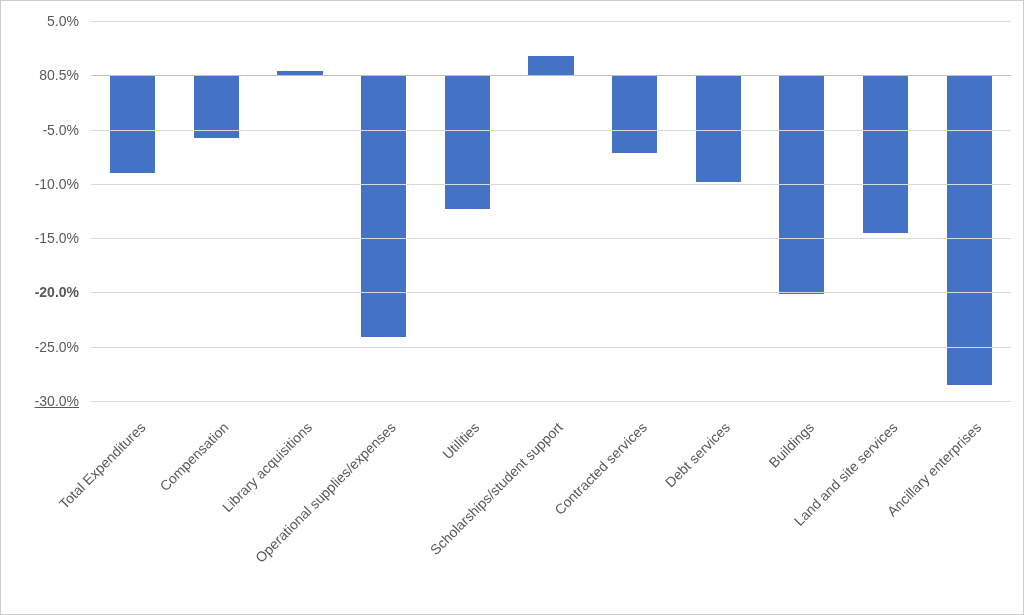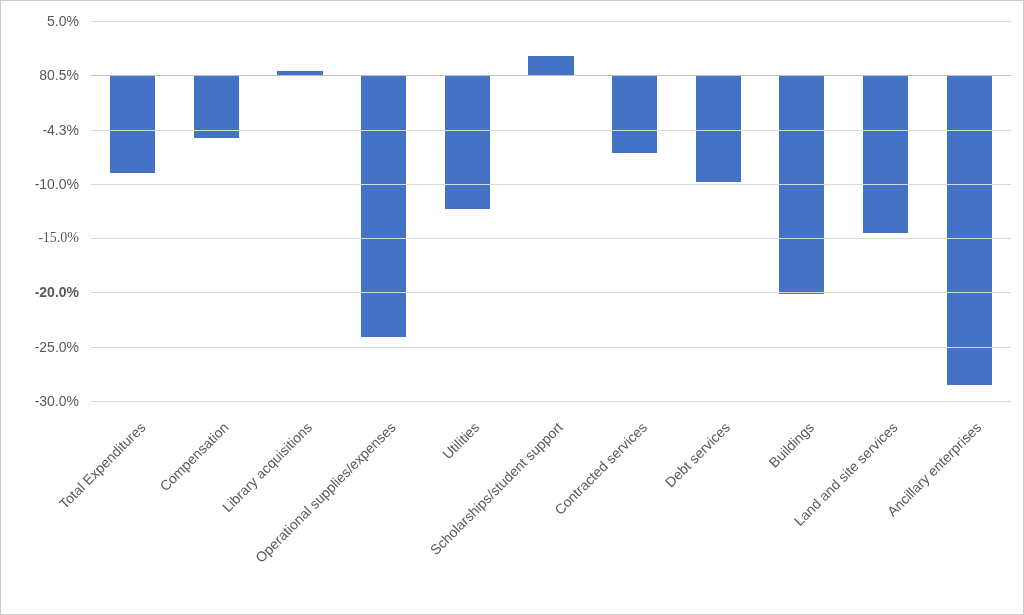--- a/index.html
+++ b/index.html
@@ -120,31 +120,31 @@
         </div>
         <div class="bar-slot" style="left: 90.9091%; width: 9.09091%;">
           <div class="bar" style="top: 14.2857%; height: 81.4286%;"></div>
         </div>
       </div>
   <div class="gridline" style="top: 0%;"></div>
       <div class="ytick" style="top: 0%;">5.0%</div>
       <div class="gridline zero" style="top: 14.2857%;"></div>
       <div class="ytick" style="top: 14.2857%;">80.5%</div>
       <div class="gridline" style="top: 28.5714%;"></div>
-      <div class="ytick" style="top: 28.5714%;">-4.3%</div>
+      <div class="ytick" style="top: 28.5714%;">-5.0%</div>
       <div class="gridline" style="top: 42.8571%;"></div>
       <div class="ytick" style="top: 42.8571%;">-10.0%</div>
       <div class="gridline" style="top: 57.1429%;"></div>
-      <div class="ytick" style="top: 57.1429%; font-family: Liberation Serif, serif;">-15.0%</div>
+      <div class="ytick" style="top: 57.1429%;">-15.0%</div>
       <div class="gridline" style="top: 71.4286%;"></div>
       <div class="ytick" style="top: 71.4286%; font-weight: bold;">-20.0%</div>
       <div class="gridline" style="top: 85.7143%;"></div>
       <div class="ytick" style="top: 85.7143%;">-25.0%</div>
       <div class="gridline" style="top: 100%;"></div>
-      <div class="ytick" style="top: 100%;">-30.0%</div>
+      <div class="ytick" style="top: 100%; text-decoration: underline;">-30.0%</div>
     </div>
   <div class="xlabels">
       <div class="xlabel" style="top: 8px; transform-origin: right top; right: 874.182px;">Total Expenditures</div>
       <div class="xlabel" style="top: 8px; transform-origin: right top; right: 790.545px;">Compensation</div>
       <div class="xlabel" style="top: 8px; transform-origin: right top; right: 706.909px;">Library acquisitions</div>
       <div class="xlabel" style="top: 8px; transform-origin: right top; right: 623.273px;">Operational supplies/expenses</div>
       <div class="xlabel" style="top: 8px; transform-origin: right top; right: 539.636px;">Utilities</div>
       <div class="xlabel" style="top: 8px; transform-origin: right top; right: 456px;">Scholarships/student support</div>
       <div class="xlabel" style="top: 8px; transform-origin: right top; right: 372.364px;">Contracted services</div>
       <div class="xlabel" style="top: 8px; transform-origin: right top; right: 288.727px;">Debt services</div>

